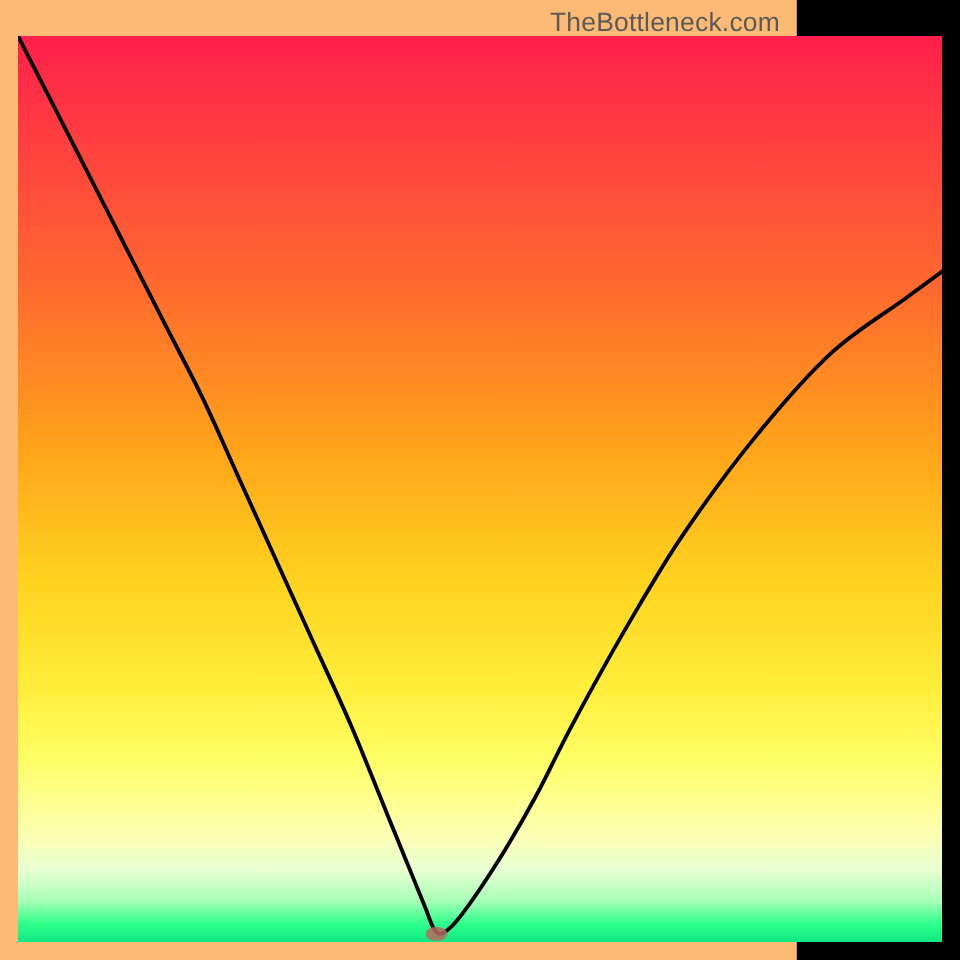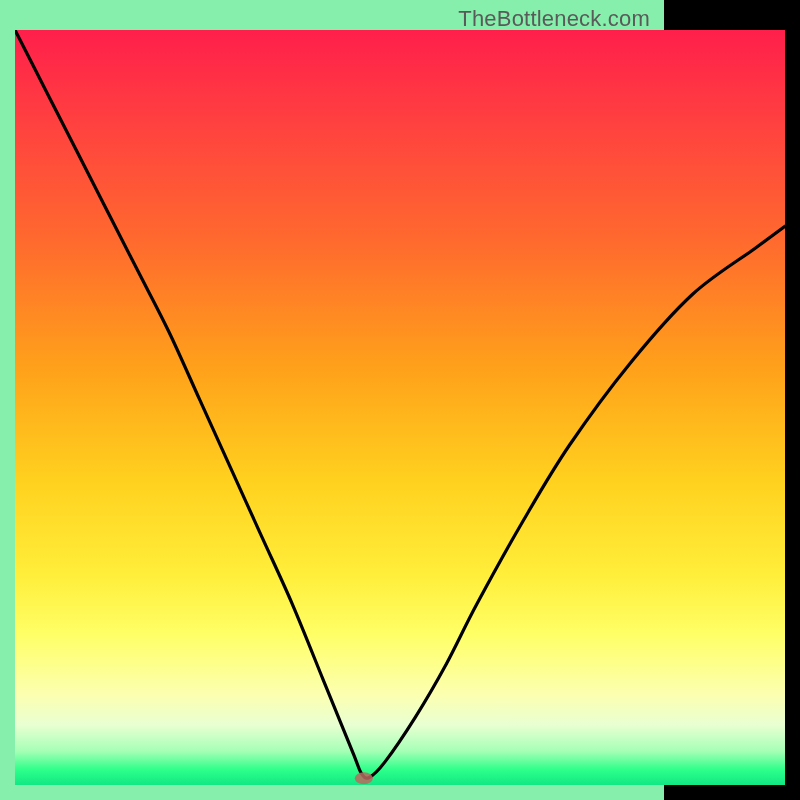--- a/index.html
+++ b/index.html
@@ -8,21 +8,21 @@
     width: 800px;
     height: 800px;
     overflow: hidden;
     background: #000;
     font-family: Arial, Helvetica, sans-serif;
   }
   .frame {
     position: relative;
     width: 664px;
     height: 800px;
-    background: #86efac;
+    background: #fdba74;
   }
   .watermark {
     position: absolute;
     top: 6px;
     right: 14px;
     color: #5a5a5a;
     font-size: 22px;
     font-weight: 500;
     letter-spacing: 0.2px;
     z-index: 5;

